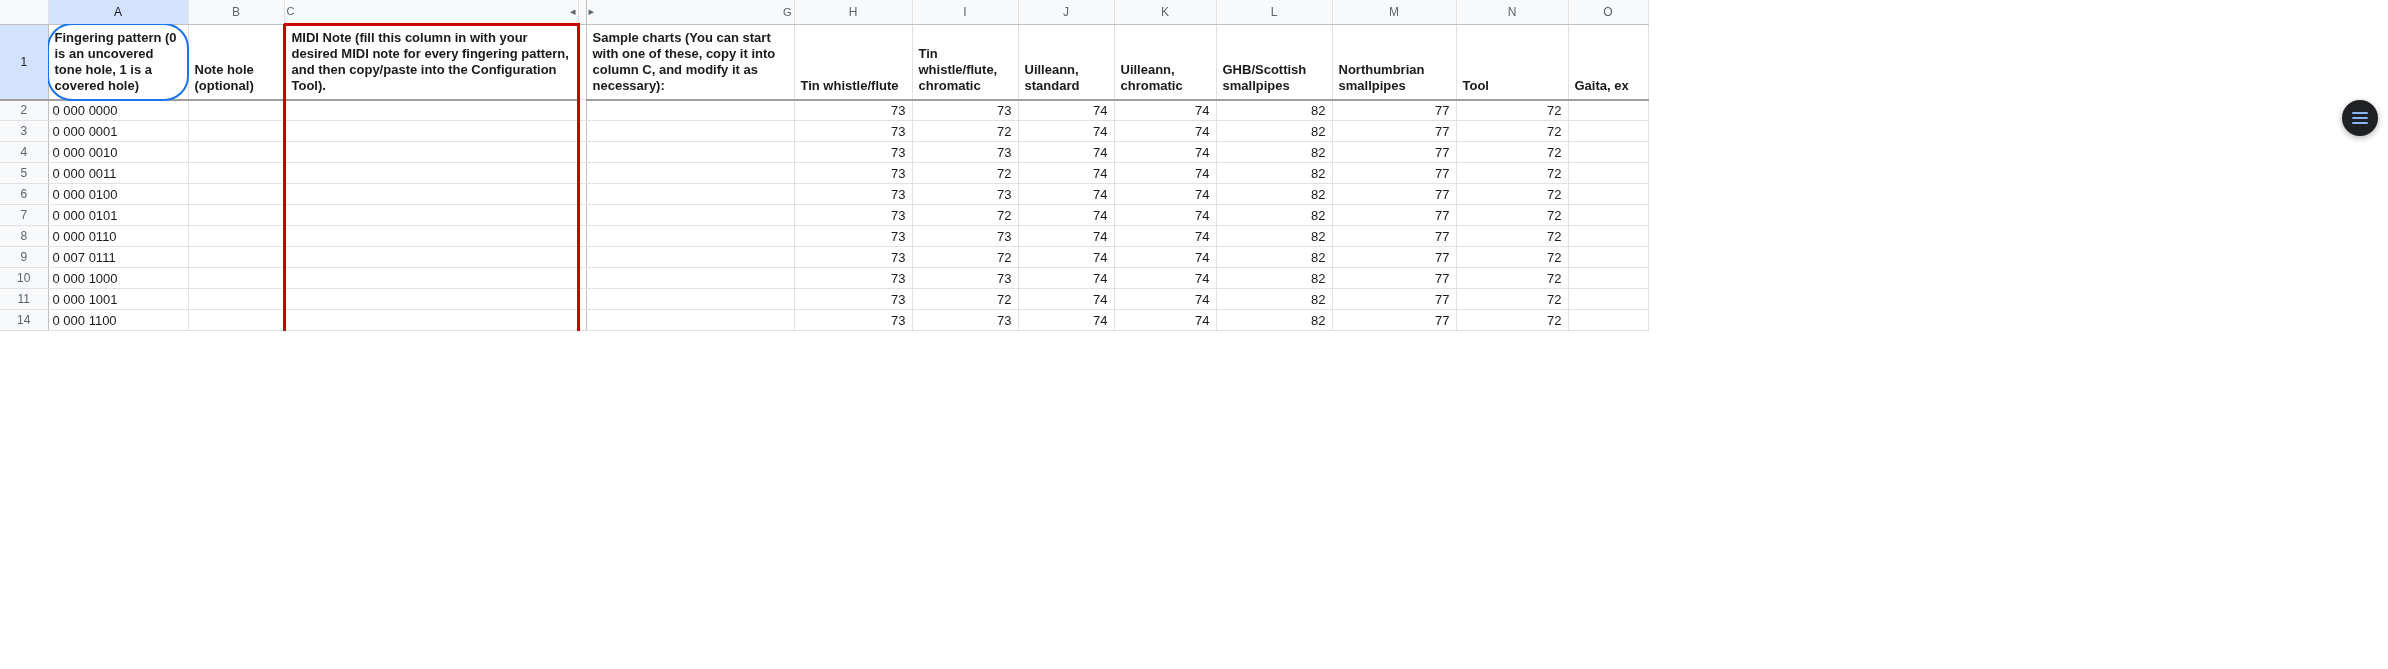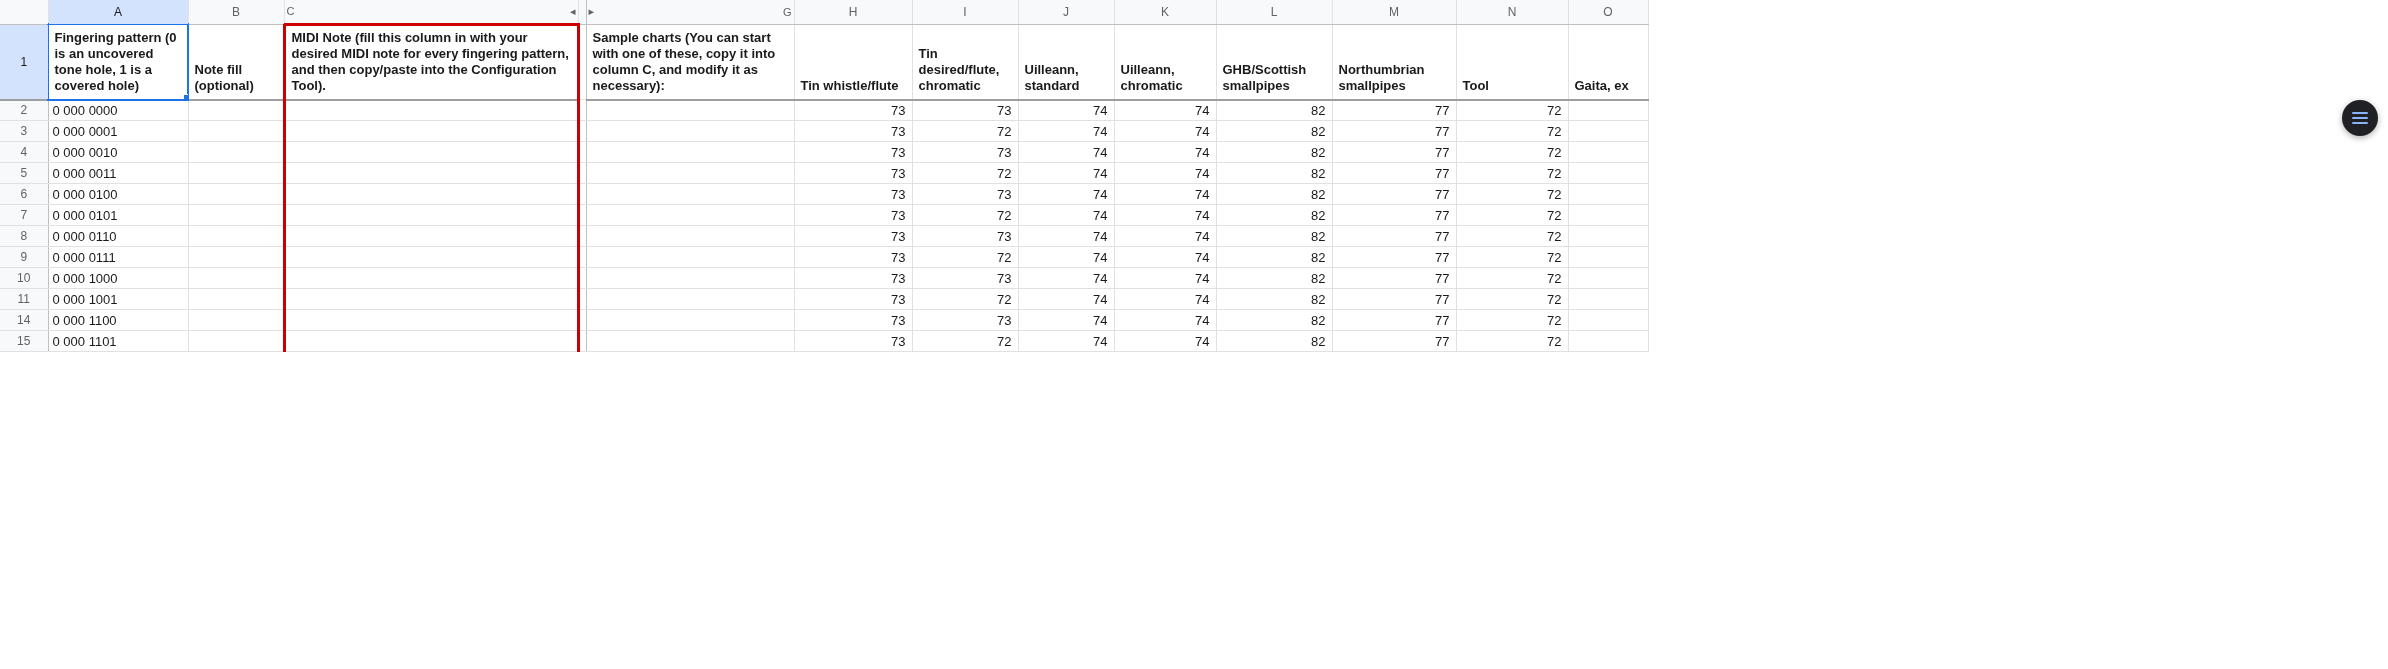--- a/index.html
+++ b/index.html
@@ -96,20 +96,21 @@
       overflow: hidden;
       white-space: nowrap;
       text-overflow: clip;
       background: #fff;
     }
     td.cell.wrap {
       white-space: normal;
       vertical-align: bottom;
       line-height: 1.25;
       padding: 4px 6px;
+      border-radius: 24px;
     }
     td.cell.num {
       text-align: right;
       padding-right: 6px;
     }
     td.cell.bold {
       font-weight: 700;
     }
 
     
@@ -281,26 +282,26 @@
         <th class="colhead">L</th>
         <th class="colhead">M</th>
         <th class="colhead">N</th>
         <th class="colhead">O</th>
       </tr>
     </thead>
     <tbody id="tbody">
       <tr class="header-row">
         <th class="rowhead active">1</th>
         <td class="cell wrap bold active-cell">Fingering pattern (0 is an uncovered tone hole, 1 is a covered hole)</td>
-        <td class="cell wrap bold">Note fill (optional)</td>
+        <td class="cell wrap bold">Note hole (optional)</td>
         <td class="cell wrap bold redbox-left redbox-top redbox-right">MIDI Note (fill this column in with your desired MIDI note for every fingering pattern, and then copy/paste into the Configuration Tool).</td>
         <td class="group-gap-cell"></td>
         <td class="cell wrap bold">Sample charts (You can start with one of these, copy it into column C, and modify it as necessary):</td>
         <td class="cell wrap bold">Tin whistle/flute</td>
-        <td class="cell wrap bold">Tin desired/flute, chromatic</td>
+        <td class="cell wrap bold">Tin whistle/flute, chromatic</td>
         <td class="cell wrap bold">Uilleann, standard</td>
         <td class="cell wrap bold">Uilleann, chromatic</td>
         <td class="cell wrap bold">GHB/Scottish smallpipes</td>
         <td class="cell wrap bold">Northumbrian smallpipes</td>
         <td class="cell wrap bold">Tool</td>
         <td class="cell wrap bold">Gaita, ex</td>
       </tr>
     <tr>
           <th class="rowhead">2</th>
           <td class="cell">0 000 0000</td>
@@ -408,21 +409,21 @@
           <td class="cell num">73</td>
           <td class="cell num">74</td>
           <td class="cell num">74</td>
           <td class="cell num">82</td>
           <td class="cell num">77</td>
           <td class="cell num">72</td>
           <td class="cell num"></td>
         </tr>
         <tr>
           <th class="rowhead">9</th>
-          <td class="cell">0 000 0111</td>
+          <td class="cell">0 007 0111</td>
           <td class="cell"></td>
           <td class="cell redbox-left redbox-right"></td>
           <td class="group-gap-cell"></td>
           <td class="cell"></td>
           <td class="cell num">73</td>
           <td class="cell num">72</td>
           <td class="cell num">74</td>
           <td class="cell num">74</td>
           <td class="cell num">82</td>
           <td class="cell num">77</td>
@@ -463,36 +464,20 @@
         </tr>
         <tr>
           <th class="rowhead">14</th>
           <td class="cell">0 000 1100</td>
           <td class="cell"></td>
           <td class="cell redbox-left redbox-right"></td>
           <td class="group-gap-cell"></td>
           <td class="cell"></td>
           <td class="cell num">73</td>
           <td class="cell num">73</td>
-          <td class="cell num">74</td>
-          <td class="cell num">74</td>
-          <td class="cell num">82</td>
-          <td class="cell num">77</td>
-          <td class="cell num">72</td>
-          <td class="cell num"></td>
-        </tr>
-        <tr>
-          <th class="rowhead">15</th>
-          <td class="cell">0 000 1101</td>
-          <td class="cell"></td>
-          <td class="cell redbox-left redbox-right"></td>
-          <td class="group-gap-cell"></td>
-          <td class="cell"></td>
-          <td class="cell num">73</td>
-          <td class="cell num">72</td>
           <td class="cell num">74</td>
           <td class="cell num">74</td>
           <td class="cell num">82</td>
           <td class="cell num">77</td>
           <td class="cell num">72</td>
           <td class="cell num"></td>
         </tr>
       </tbody>
   </table>
 </div>

